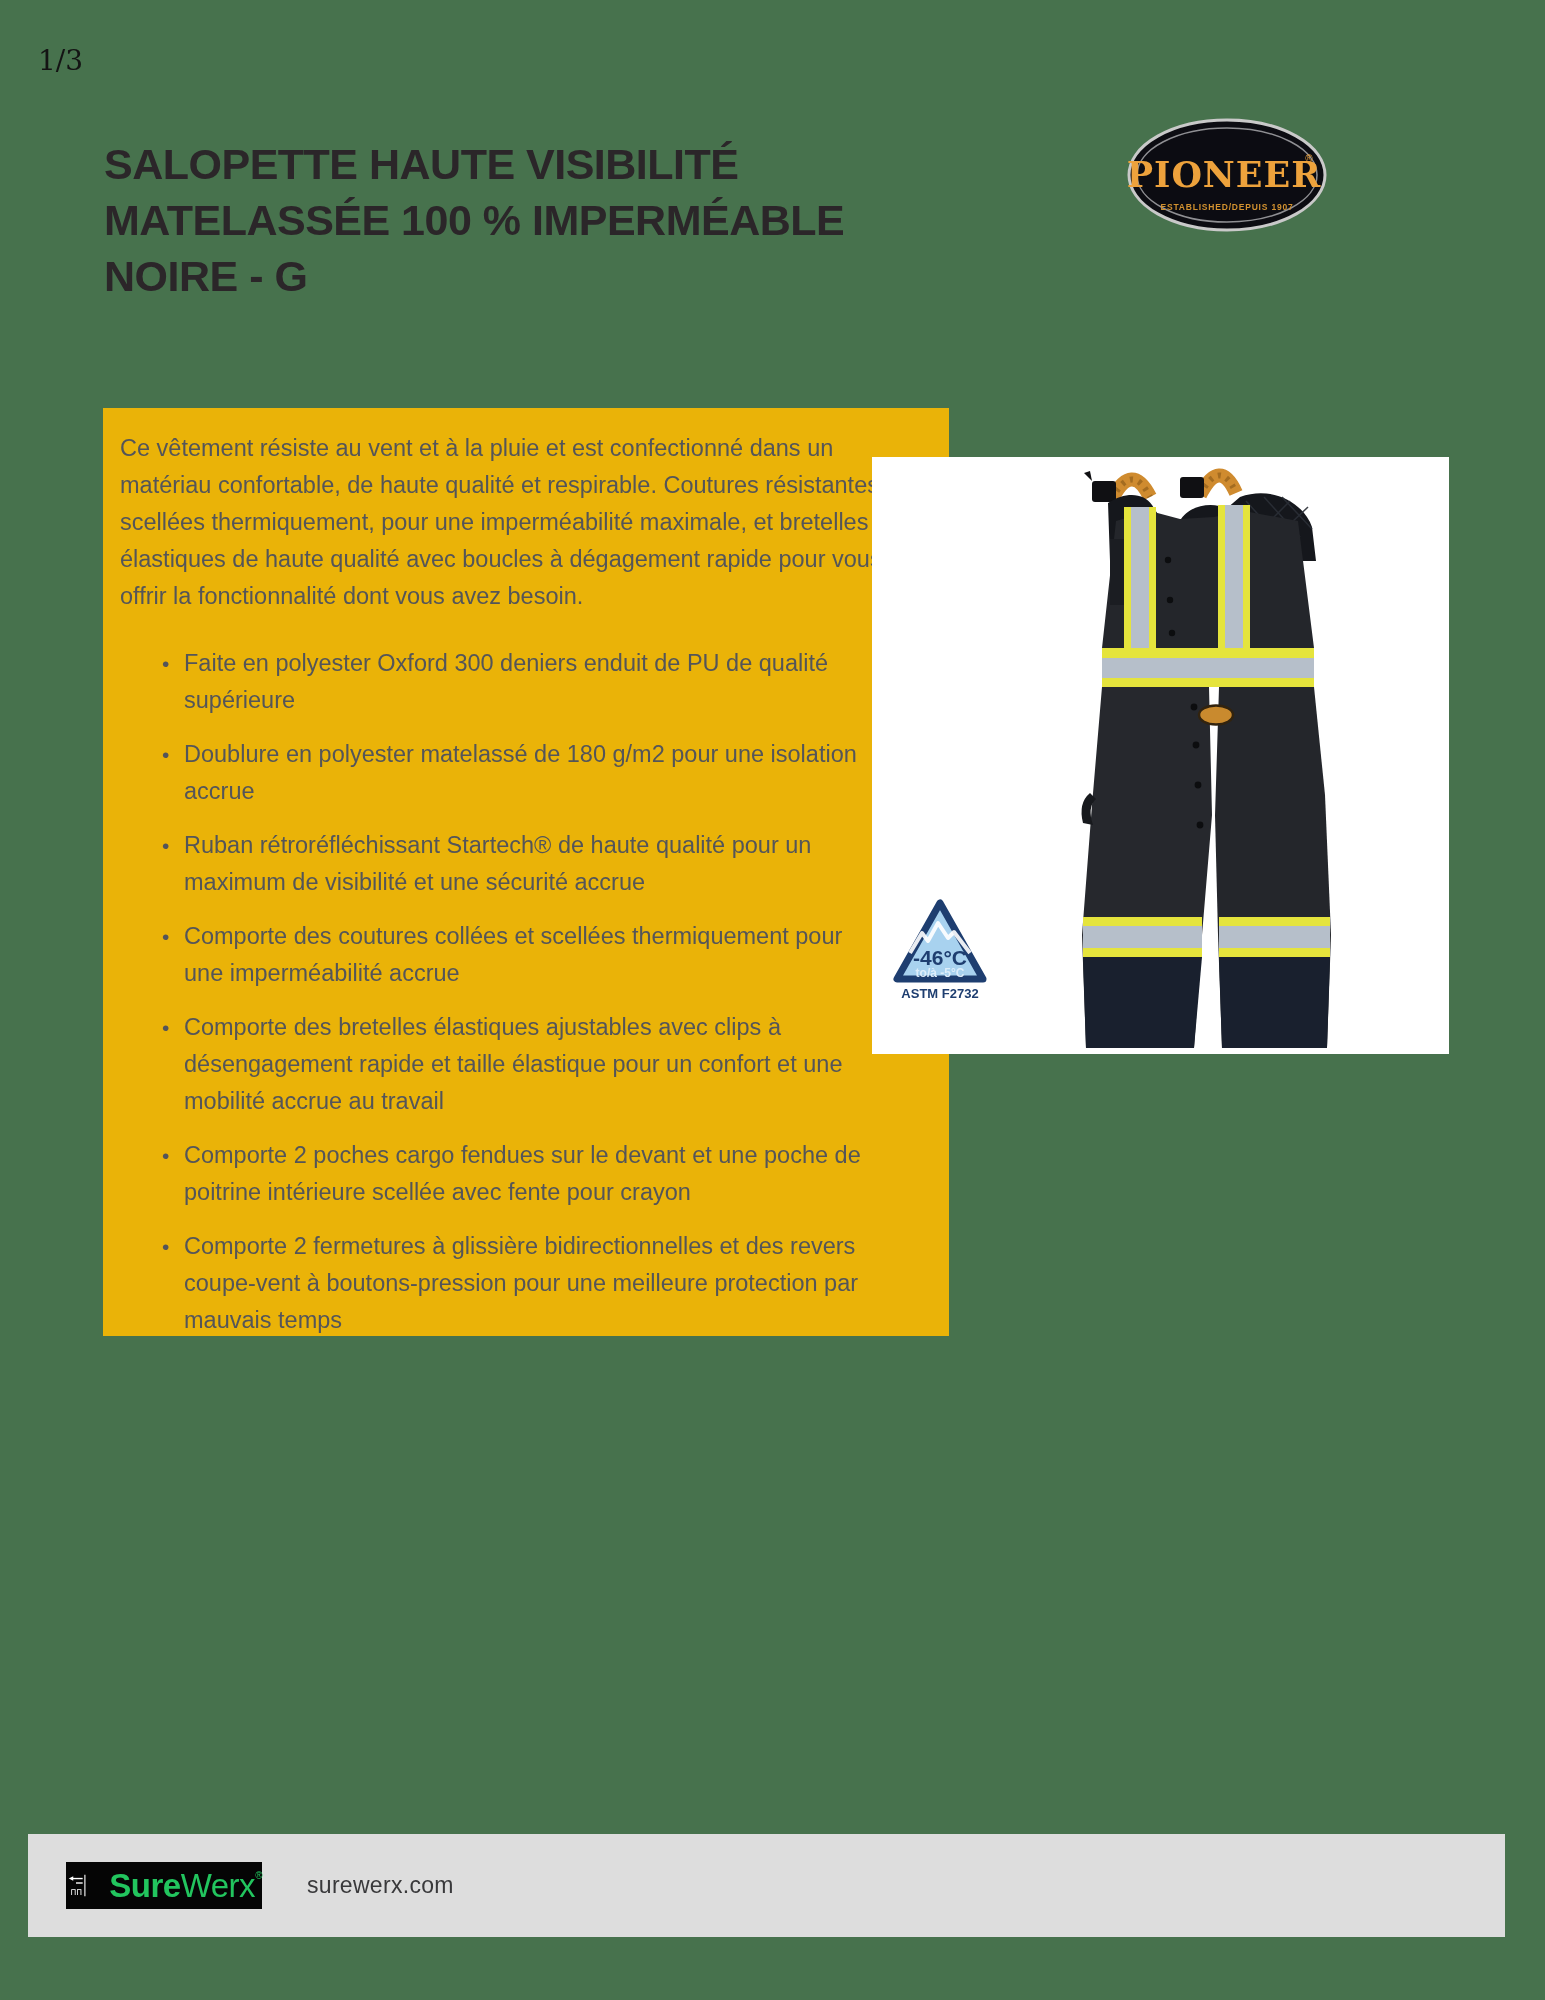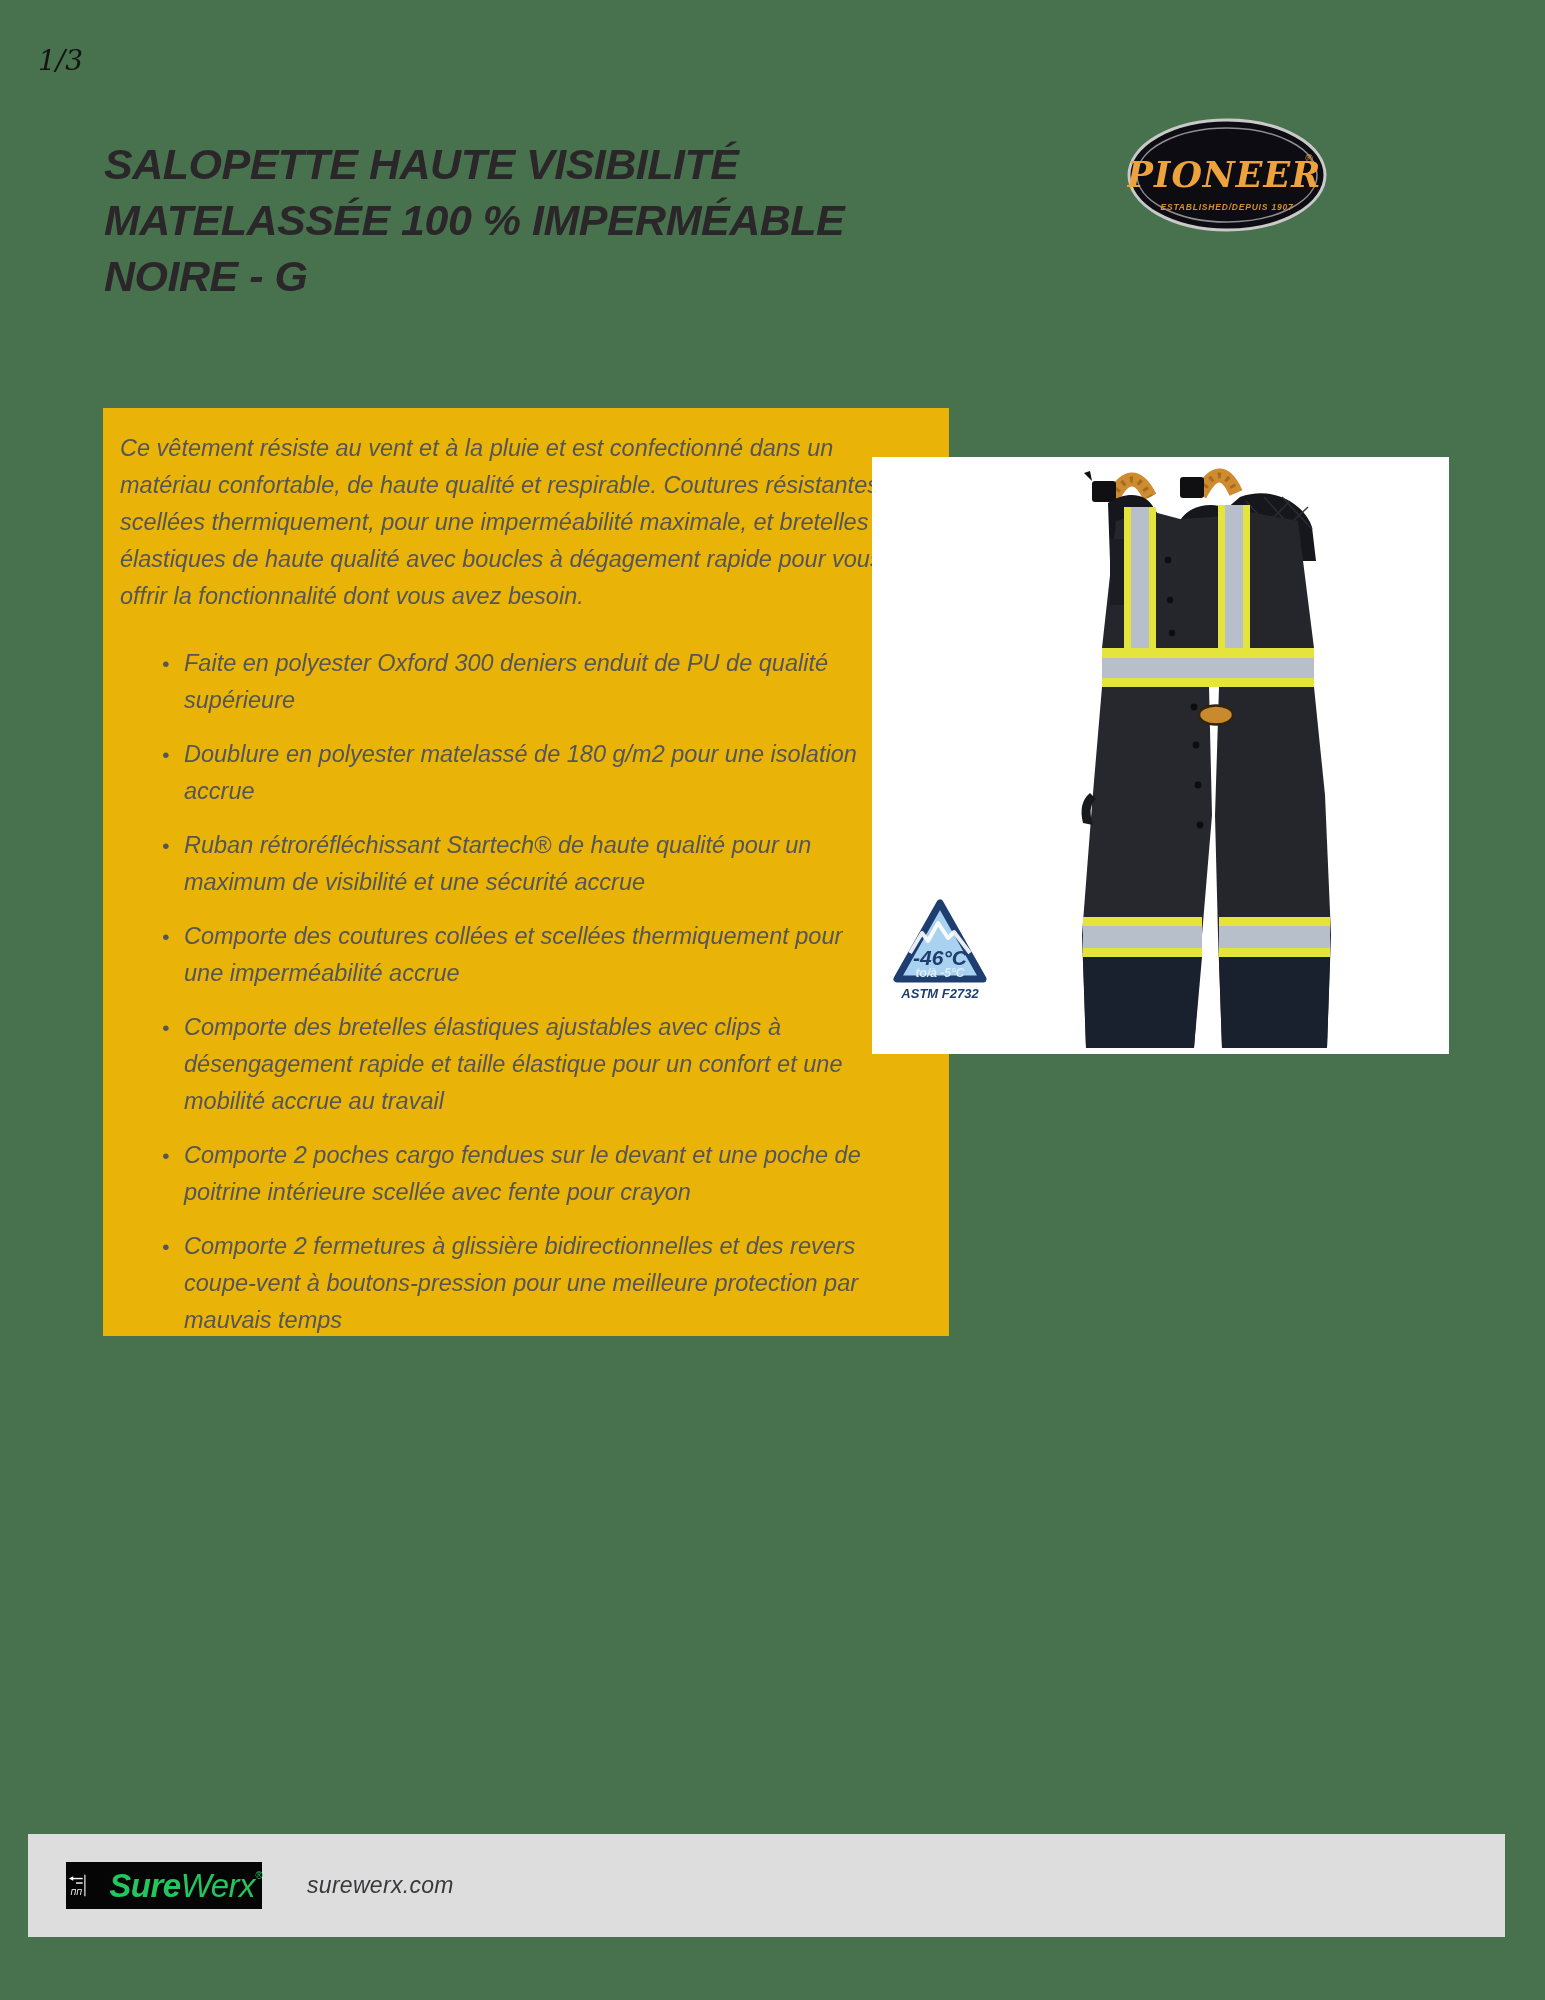--- a/index.html
+++ b/index.html
@@ -1,20 +1,19 @@
 <!DOCTYPE html>
 <html><head>
 <meta charset="utf-8">
 <style>
   html,body { margin:0; padding:0; background:#47724d; }
   .page {
     position:relative; width:1545px; height:2000px;
     background:#47724d; overflow:hidden;
     font-family:"Liberation Sans", sans-serif;
-    font-style:italic;
   }
   .page-number {
     position:absolute; left:38px; top:44px;
     font-family:"DejaVu Serif", serif;
     font-size:28px; color:#141414;
   }
   .title-block {
     position:absolute; left:104px; top:136px;
     font-size:43px; font-weight:700; line-height:56px;
     color:#2b2629; letter-spacing:-0.5px;

